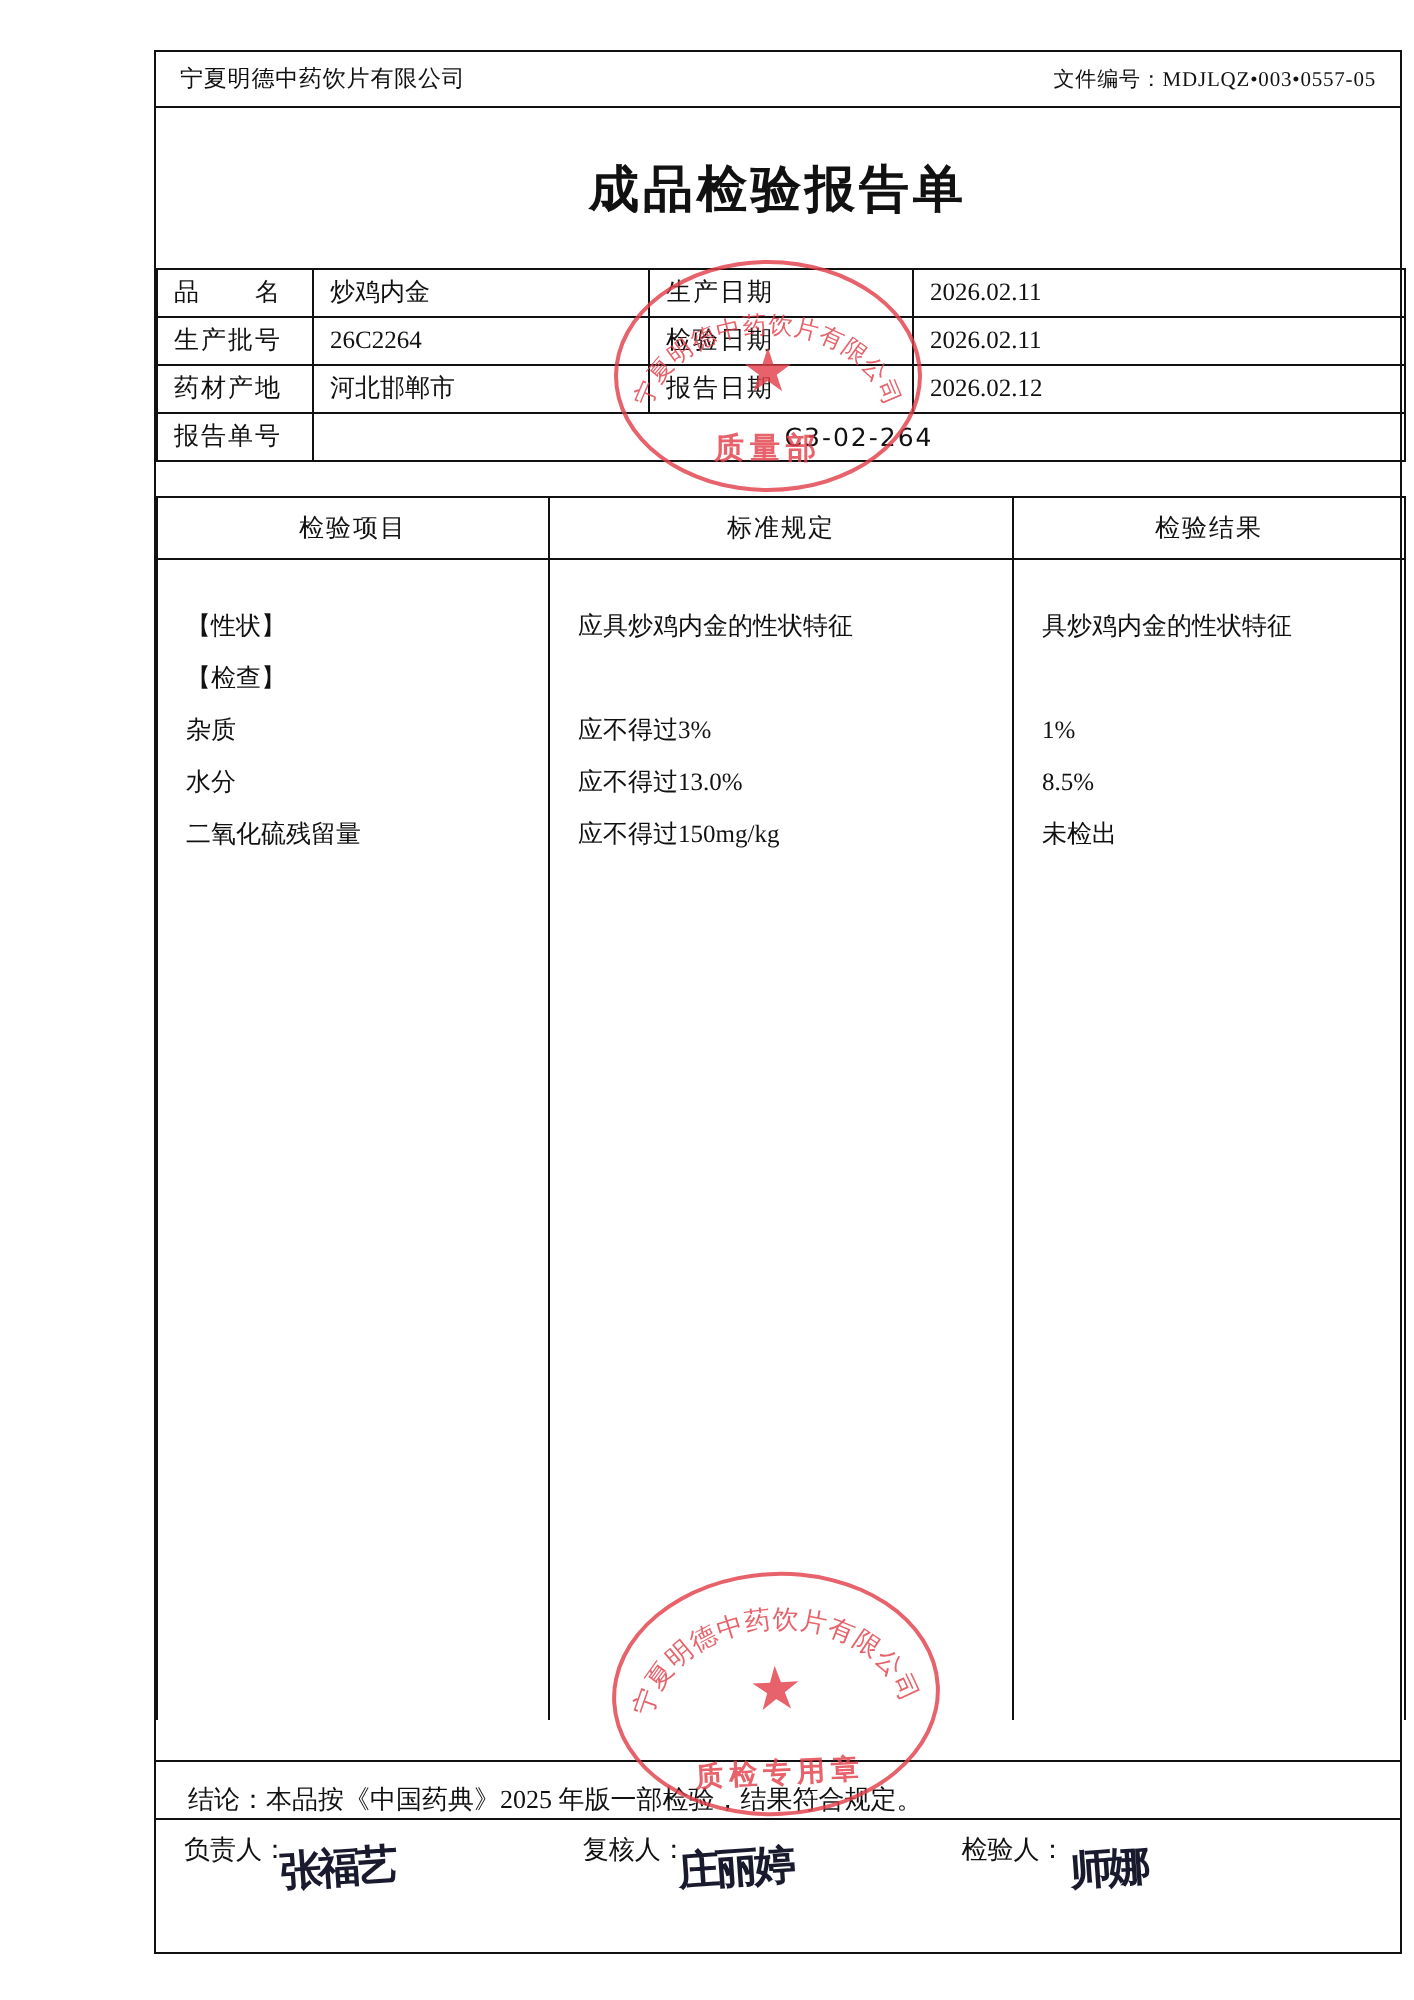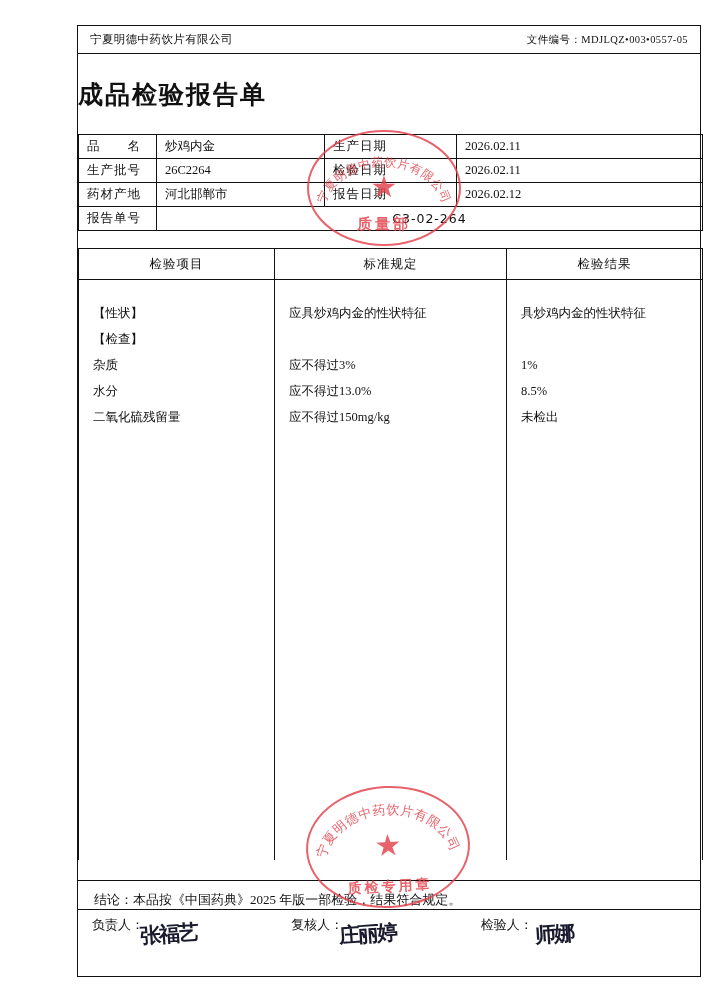--- a/index.html
+++ b/index.html
@@ -47,21 +47,21 @@
     letter-spacing: 0.4px;
   }
   .hdr .company { white-space: nowrap; }
   .hdr .doccode { white-space: nowrap; font-size: 10.5px; }
 
   .title {
     position: absolute;
     left: 0;
     top: 52px;
     width: 100%;
-    text-align: left;
+    text-align: center;
     font-size: 25px;
     font-weight: bold;
     letter-spacing: 2px;
     font-family: "DejaVu Sans", "Liberation Sans", sans-serif;
   }
 
   
   .info {
     position: absolute;
     left: 0;

